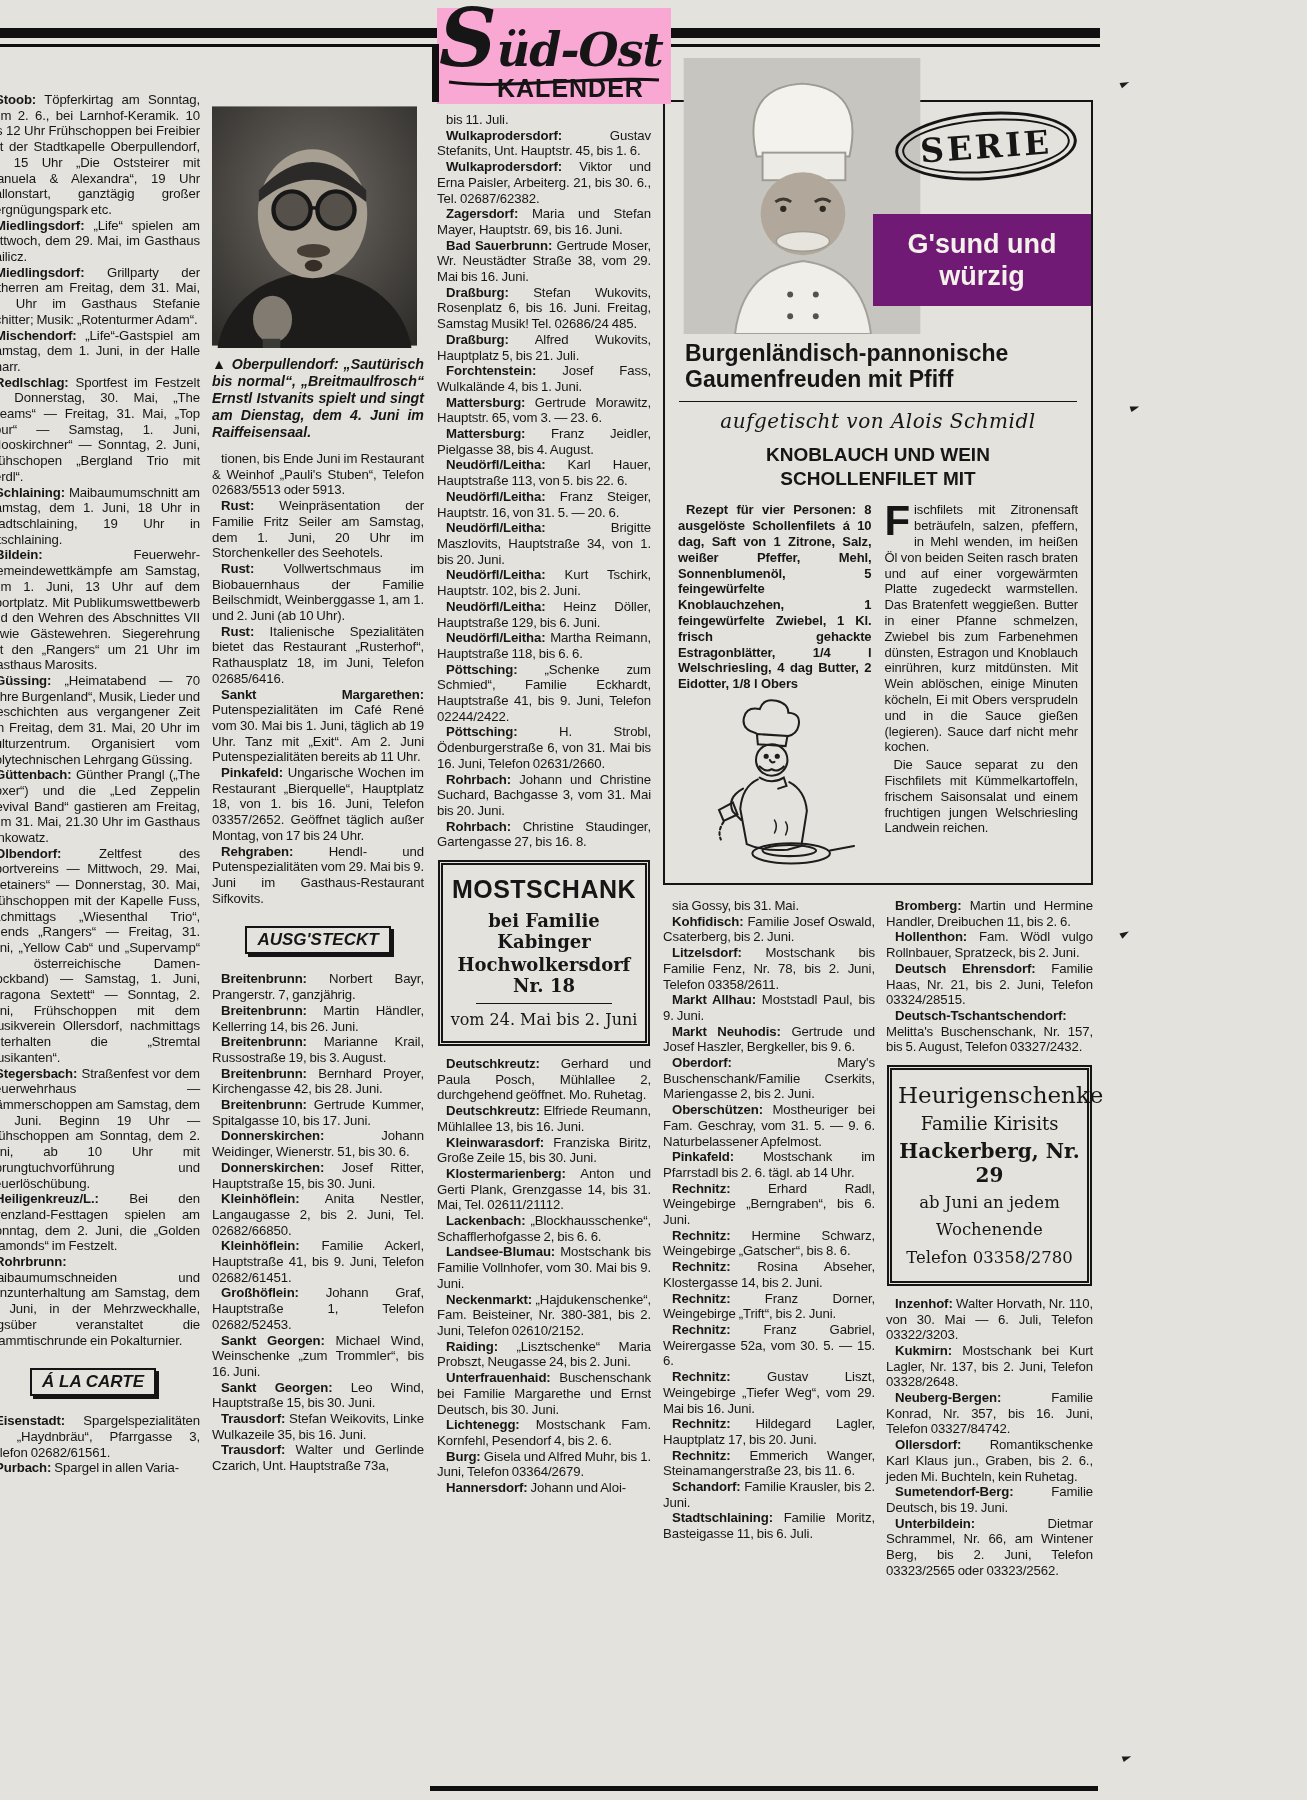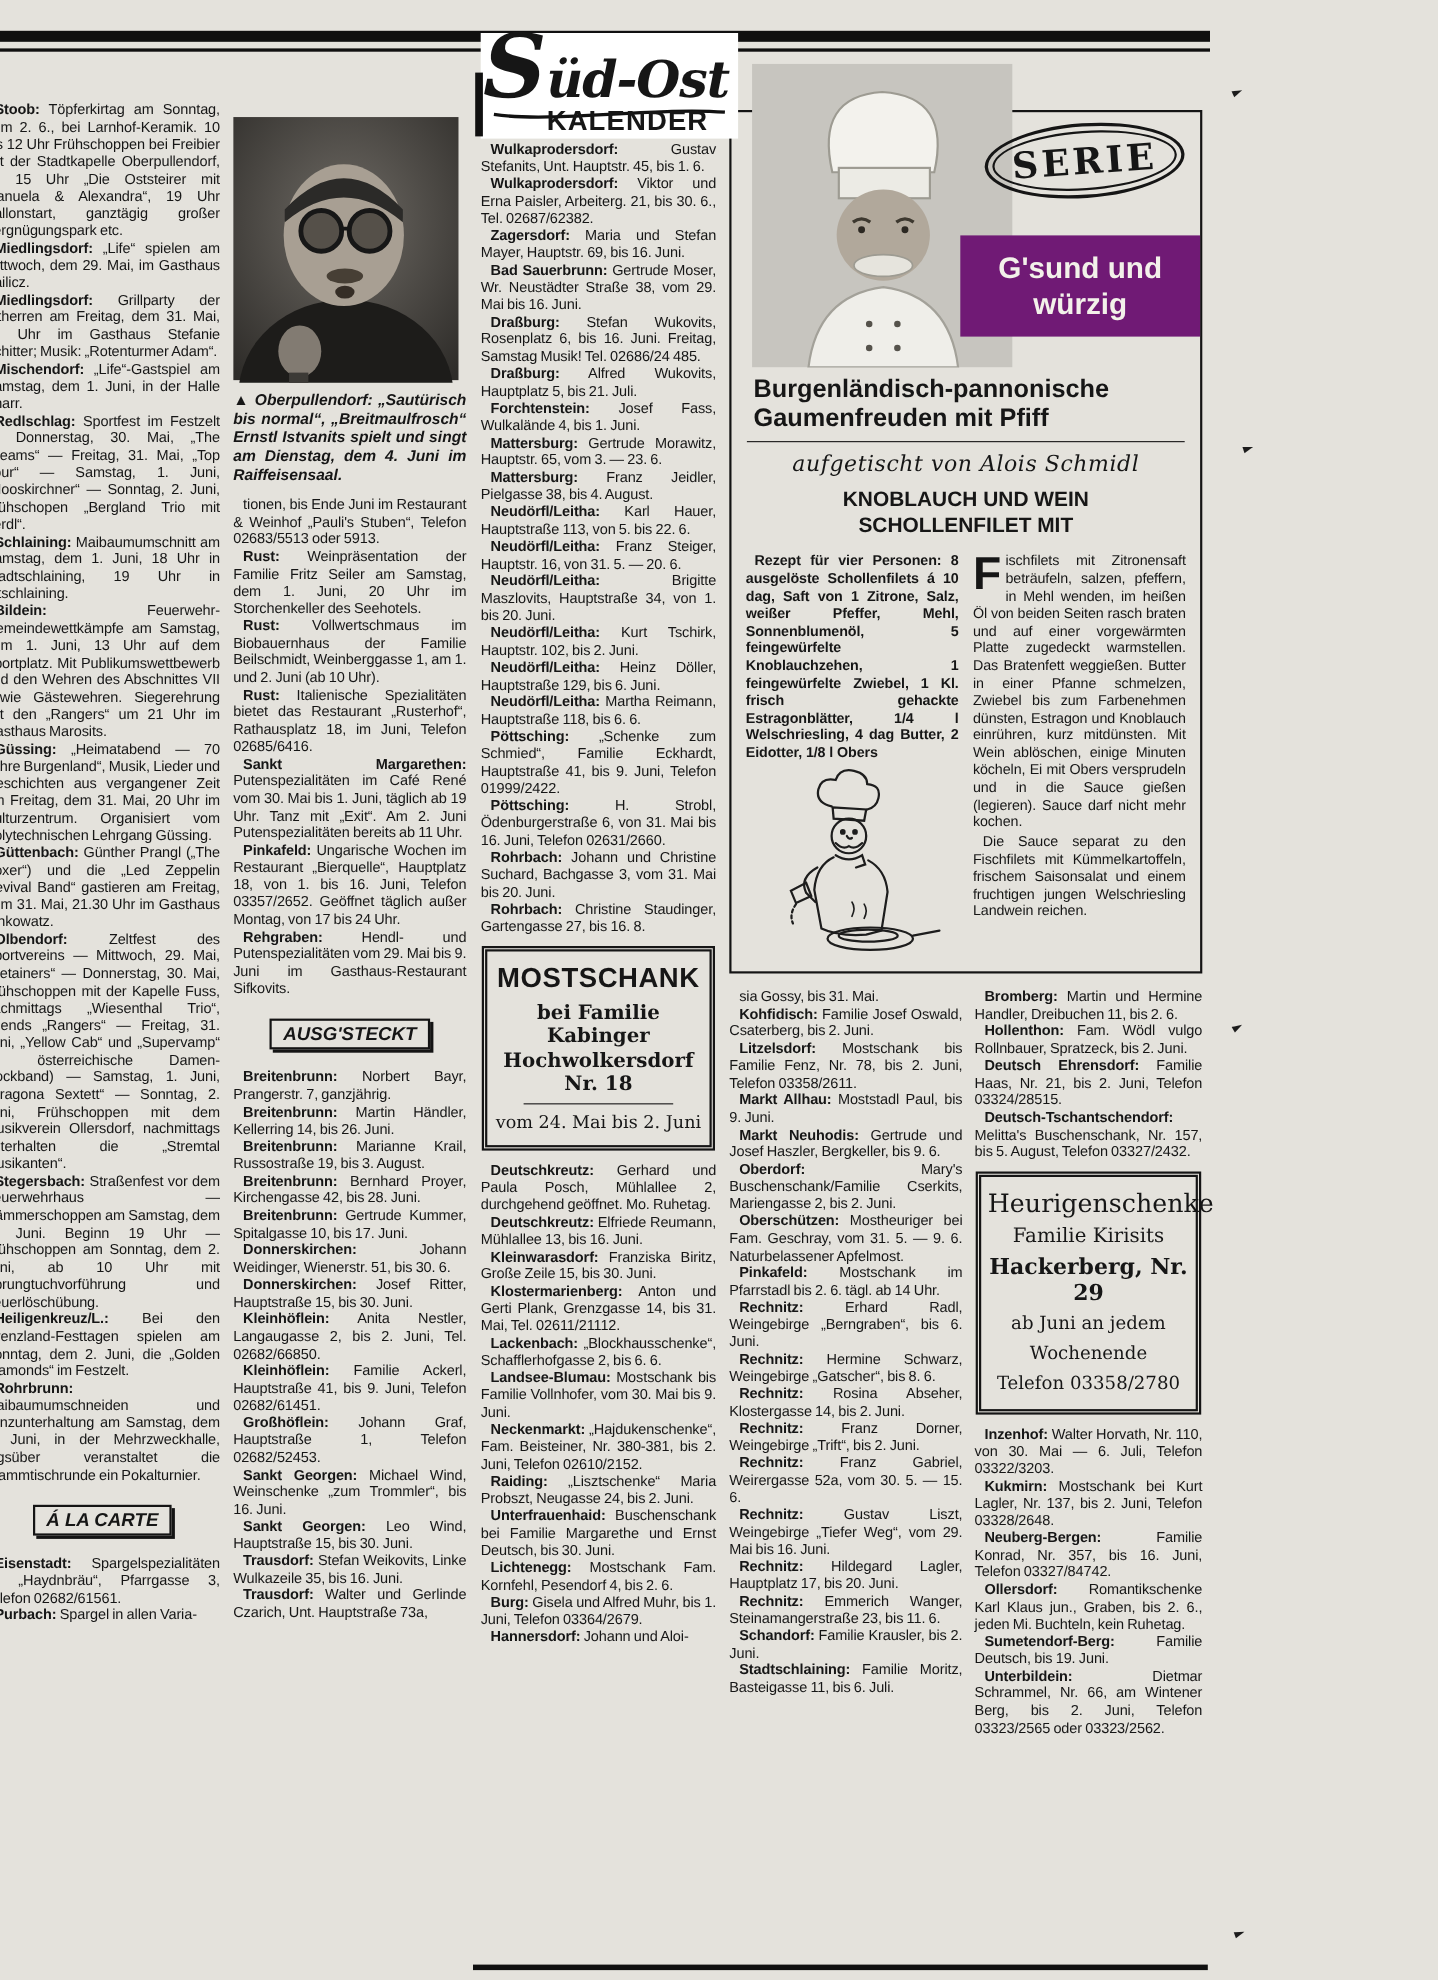--- a/index.html
+++ b/index.html
@@ -10,21 +10,21 @@
     font-family:"Liberation Sans", sans-serif;
   }
   .bar { position:absolute; background:#101010; }
   .col { position:absolute; }
   .entry {
     font-size:13.2px; line-height:15.7px; letter-spacing:-0.1px; word-spacing:-0.6px;
     text-align:justify; text-indent:9px; margin:0;
   }
   .entry .lead { font-weight:bold; }
   
-  .mast { position:absolute; left:437px; top:30px; width:234px; height:96px; background:#ffffff; z-index:3; }
+  .mast { position:absolute; left:437px; top:8px; width:234px; height:96px; background:#f9a8d4; z-index:3; }
   .sudost { position:absolute; left:2px; top:-10px; font-family:"DejaVu Serif", serif; font-style:italic; font-weight:bold; white-space:nowrap; }
   .bigS { font-size:80px; line-height:1; }
   .rest { font-size:46px; letter-spacing:-1px; }
   .swash { position:absolute; left:10px; top:66px; }
   .kalender { position:absolute; left:60px; top:66px; font-weight:bold; font-size:25px; letter-spacing:1px; }
   .mast-bar { position:absolute; left:-5px; top:36px; width:7px; height:58px; background:#101010; }
   
   .sec-header { display:flex; align-items:center; gap:8px; margin:12px 0 9px;flex-direction:column; }
   .sec-header .rule { flex:1; height:5px; background:#141414; }
   .sec-text {
@@ -233,21 +233,21 @@
         <p class="entry"><b class="lead">Neudörfl/Leitha:</b> <span>Franz Steiger, Hauptstr. 16, von 31. 5. — 20. 6.</span></p>
 
         <p class="entry"><b class="lead">Neudörfl/Leitha:</b> <span>Brigitte Maszlovits, Hauptstraße 34, von 1. bis 20. Juni.</span></p>
 
         <p class="entry"><b class="lead">Neudörfl/Leitha:</b> <span>Kurt Tschirk, Hauptstr. 102, bis 2. Juni.</span></p>
 
         <p class="entry"><b class="lead">Neudörfl/Leitha:</b> <span>Heinz Döller, Hauptstraße 129, bis 6. Juni.</span></p>
 
         <p class="entry"><b class="lead">Neudörfl/Leitha:</b> <span>Martha Reimann, Hauptstraße 118, bis 6. 6.</span></p>
 
-        <p class="entry"><b class="lead">Pöttsching:</b> <span>„Schenke zum Schmied“, Familie Eckhardt, Hauptstraße 41, bis 9. Juni, Telefon 01999/2422.</span></p>
+        <p class="entry"><b class="lead">Pöttsching:</b> <span>„Schenke zum Schmied“, Familie Eckhardt, Hauptstraße 41, bis 9. Juni, Telefon 02244/2422.</span></p>
 
         <p class="entry"><b class="lead">Pöttsching:</b> <span>H. Strobl, Ödenburgerstraße 6, von 31. Mai bis 16. Juni, Telefon 02631/2660.</span></p>
 
         <p class="entry"><b class="lead">Rohrbach:</b> <span>Johann und Christine Suchard, Bachgasse 3, vom 31. Mai bis 20. Juni.</span></p>
 
         <p class="entry"><b class="lead">Rohrbach:</b> <span>Christine Staudinger, Gartengasse 27, bis 16. 8.</span></p>
       </div>
     <div class="adbox">
       <div class="most-1">MOSTSCHANK</div>
       <div class="most-2">bei Familie Kabinger</div>

